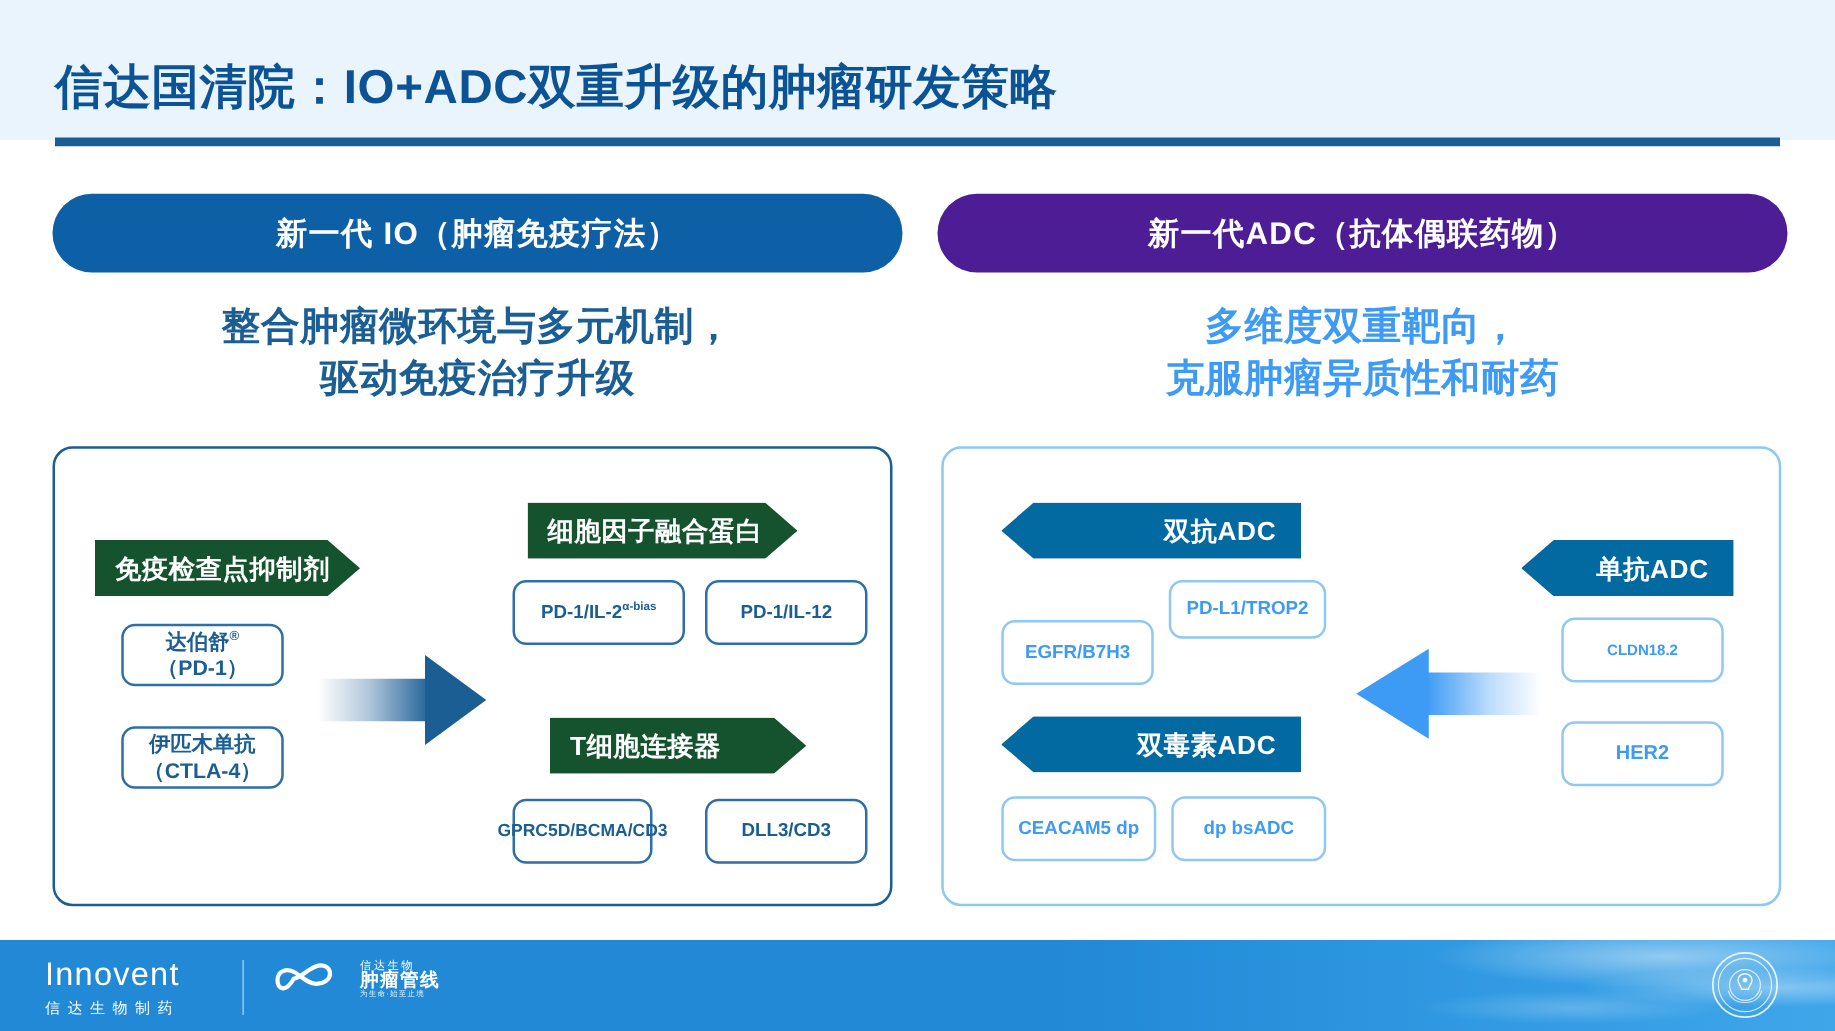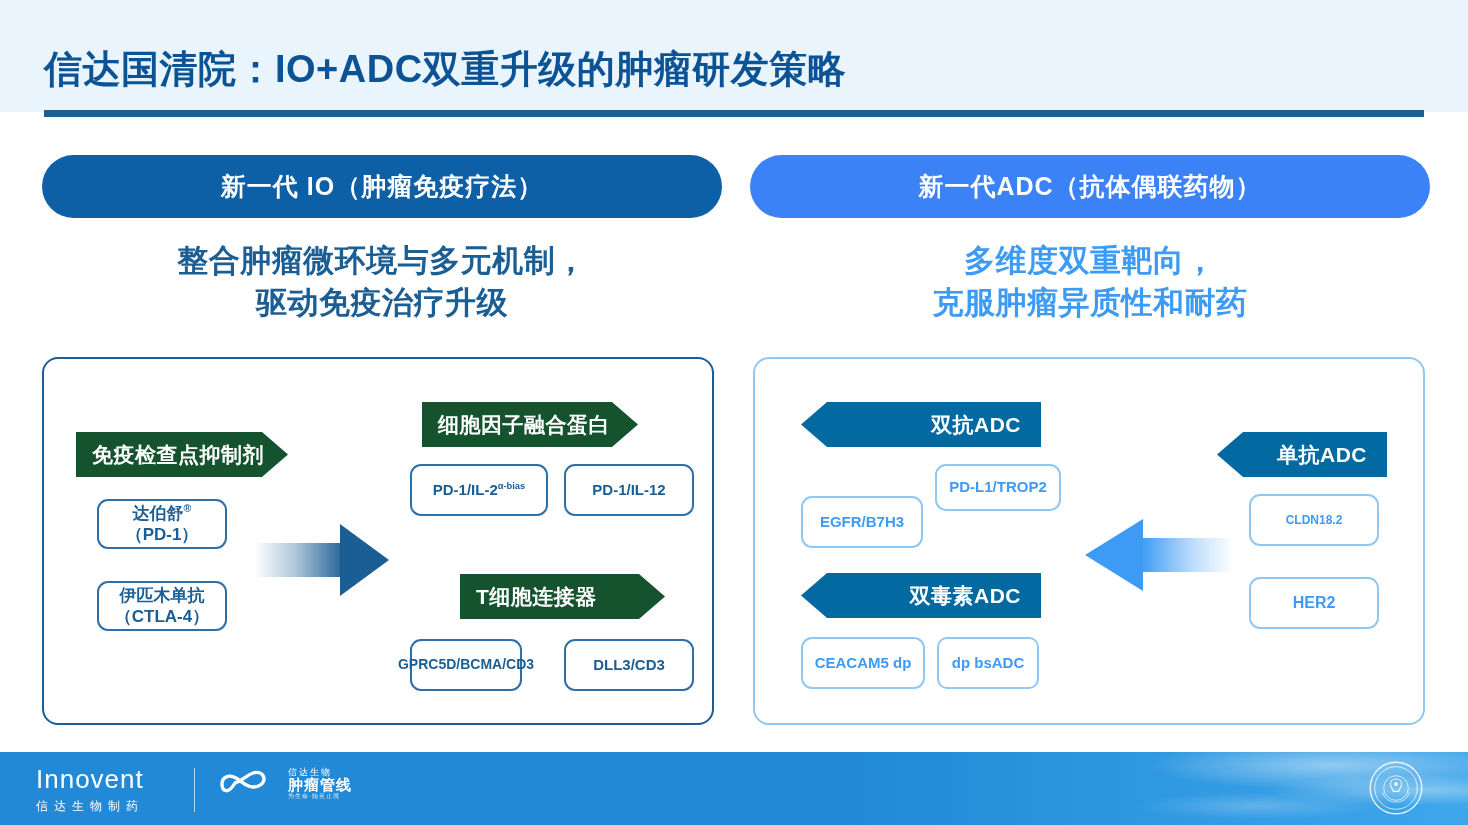--- a/index.html
+++ b/index.html
@@ -30,21 +30,21 @@
   .col { position:absolute; top:155px; width:680px; }
   .col-left  { left:42px; }
   .col-right { left:750px; }
 
   .banner {
     height:63px; border-radius:32px;
     display:flex; align-items:center; justify-content:center;
     color:#ffffff; font-size:25px; font-weight:bold; letter-spacing:1px;
   }
   .banner-dark  { background:#0D5FA6; }
-  .banner-light { background:#3b82f6; }
+  .banner-light { background:#4c1d95; }
 
   .subtitle {
     margin-top:22px; text-align:center; line-height:1.34;
     font-size:31px; font-weight:bold; letter-spacing:.5px;
   }
   .subtitle-dark  { color:#1B5E94; }
   .subtitle-light { color:#3D9BF5; }
 
   
   .panel {
@@ -166,37 +166,37 @@
            border-left:49px solid #1B5E94;"></div>
     </div>
 
     <div class="chev chev-r" style="left:378px; top:43px; width:216px;">细胞因子融合蛋白</div>
 
     <div class="pill pill-dark" style="left:366px; top:105px; width:138px; height:52px; font-size:15px;">
       <span><span>PD-1/IL-2</span><span class="sup">α-bias</span></span>
     </div>
     <div class="pill pill-dark" style="left:520px; top:105px; width:130px; height:52px; font-size:15px;">PD-1/IL-12</div>
 
-    <div class="chev chev-r" style="left:416px; top:215px; width:205px;">T细胞连接器</div>
+    <div class="chev chev-r" style="left:396px; top:215px; width:205px;">T细胞连接器</div>
 
     <div class="pill pill-dark" style="left:366px; top:280px; width:112px; height:52px; font-size:14px;">GPRC5D/BCMA/CD3</div>
     <div class="pill pill-dark" style="left:520px; top:280px; width:130px; height:52px; font-size:15px;">DLL3/CD3</div>
   </div>
 
   <div class="panel panel-right">
 
     <div class="chev chev-l" style="left:46px; top:43px; width:240px;">双抗ADC</div>
 
     <div class="pill pill-light" style="left:46px; top:105px; width:122px; height:52px; font-size:15px;margin-top:32px;">EGFR/B7H3</div>
     <div class="pill pill-light" style="left:180px; top:105px; width:126px; height:47px; font-size:15px;">PD-L1/TROP2</div>
 
     <div class="chev chev-l" style="left:46px; top:214px; width:240px;">双毒素ADC</div>
 
     <div class="pill pill-light" style="left:46px; top:278px; width:124px; height:52px; font-size:15px;">CEACAM5 dp</div>
-    <div class="pill pill-light" style="left:182px; top:278px; width:102px; height:52px; font-size:15px;border-radius:10px;">dp bsADC</div>
+    <div class="pill pill-light" style="left:182px; top:278px; width:124px; height:52px; font-size:15px;">dp bsADC</div>
 
     <div class="bigarrow" style="left:330px; top:160px; width:148px; height:72px;">
       <div class="shaft" style="left:56px; top:19px; width:92px; height:34px;
            background:linear-gradient(270deg, rgba(61,155,245,0) 0%, rgba(61,155,245,.35) 45%, #3D9BF5 100%);"></div>
       <div class="head" style="left:0; top:0;
            border-top:36px solid transparent; border-bottom:36px solid transparent;
            border-right:58px solid #3D9BF5;"></div>
     </div>
 
     <div class="chev chev-l" style="left:462px; top:73px; width:170px;">单抗ADC</div>

